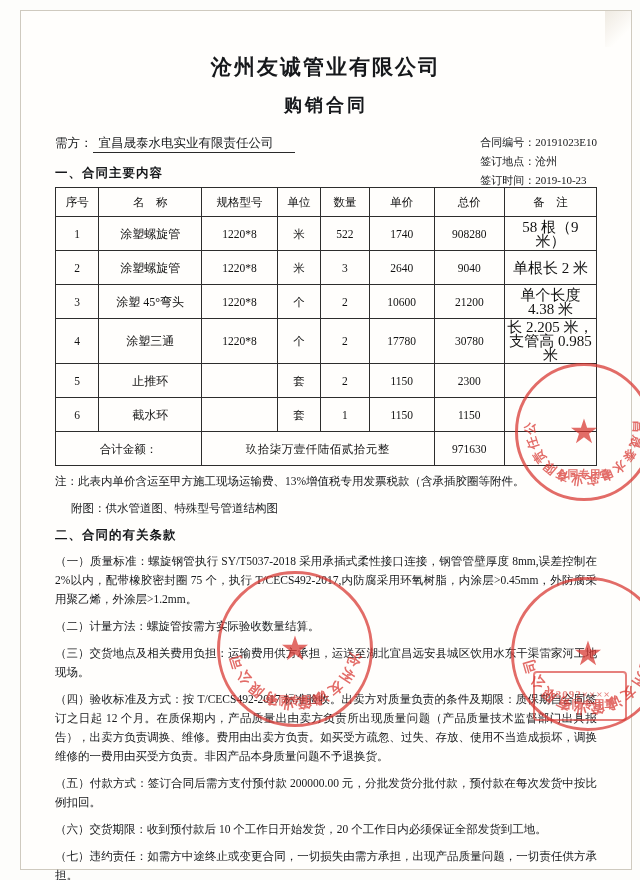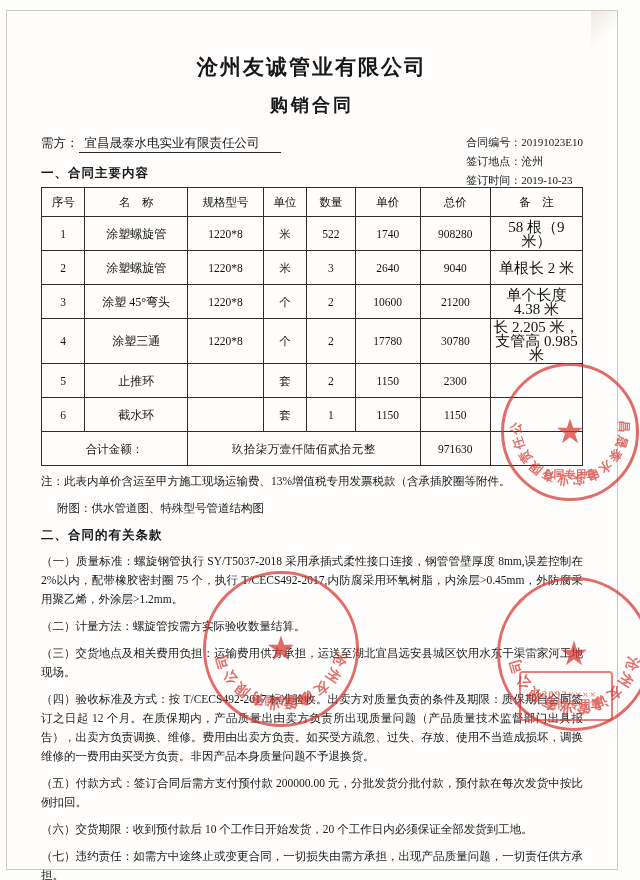--- a/index.html
+++ b/index.html
@@ -13,21 +13,21 @@
   .page {
     position: relative;
     width: 640px;
     height: 880px;
     background: #fdfdfb;
     overflow: hidden;
     box-sizing: border-box;
   }
   .paper {
     position: absolute;
-    left: 6px;
+    left: 20px;
     top: 10px;
     width: 612px;
     height: 860px;
     background: #fffefc;
     border: 1px solid #cfcabf;
     box-sizing: border-box;
     padding: 0;
   }
   .inner {
     position: relative;

